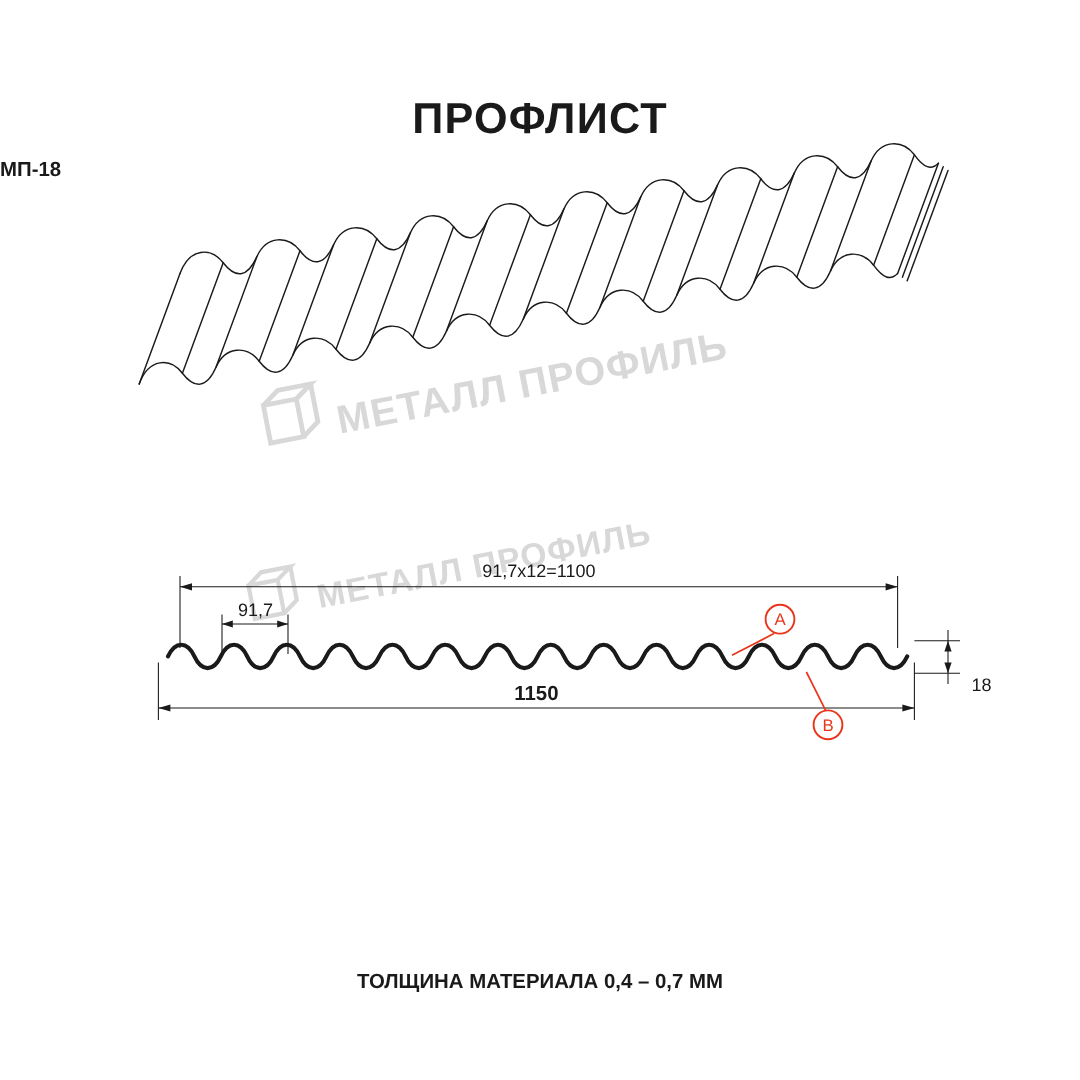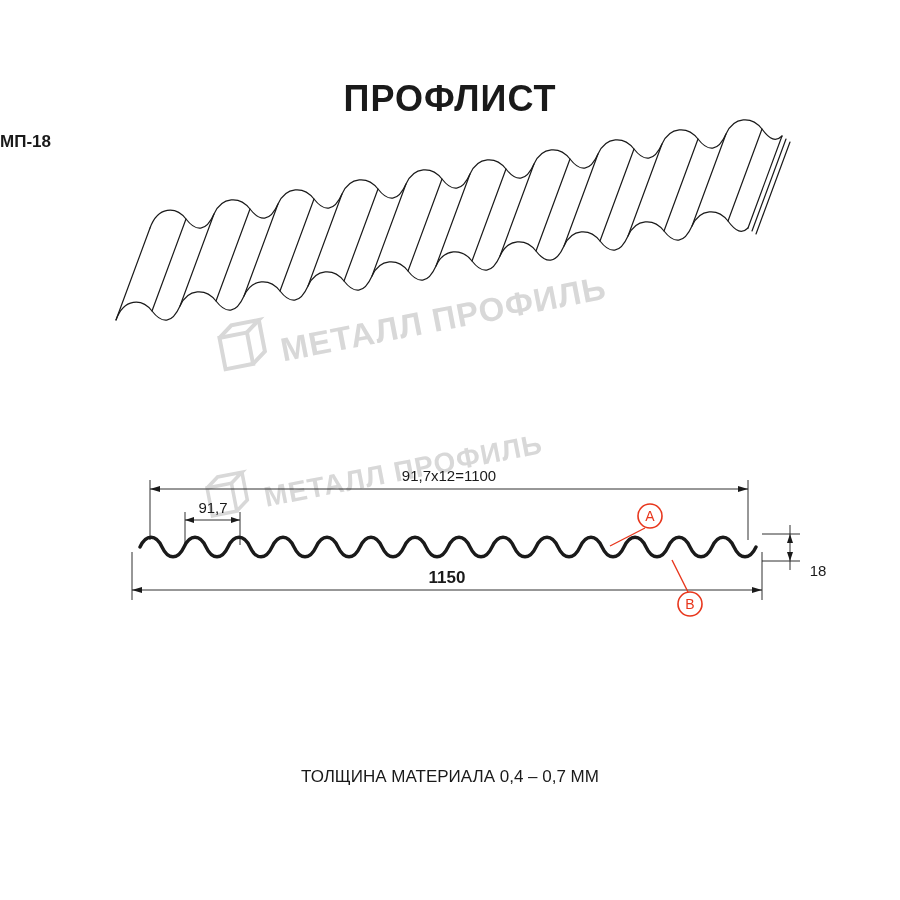--- a/index.html
+++ b/index.html
@@ -35,26 +35,26 @@
     position: absolute;
     top: 132px;
     left: 0;
     width: 900px;
     font-size: 17px;
     font-weight: bold;
     color: #1a1a1a;
   }
   .footer {
     position: absolute;
-    top: 767px;
+    top: 808px;
     left: 0;
     width: 900px;
     text-align: center;
     font-size: 17px;
-    font-weight: normal;
+    font-weight: bold;
     color: #1a1a1a;
   }
   .svg-layer {
     position: absolute;
     top: 0;
     left: 0;
   }
   .wm {
     position: absolute;
     font-family: "Liberation Sans", sans-serif;

